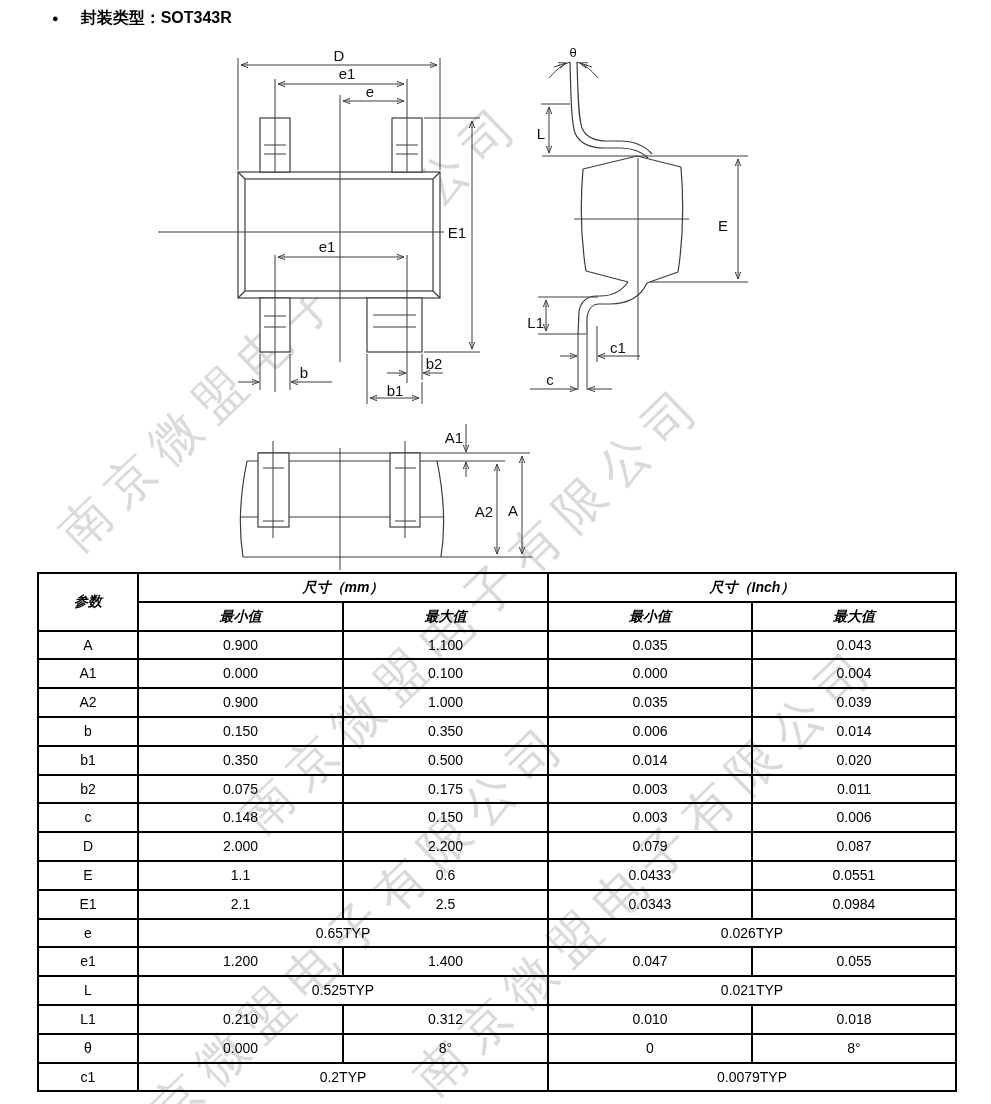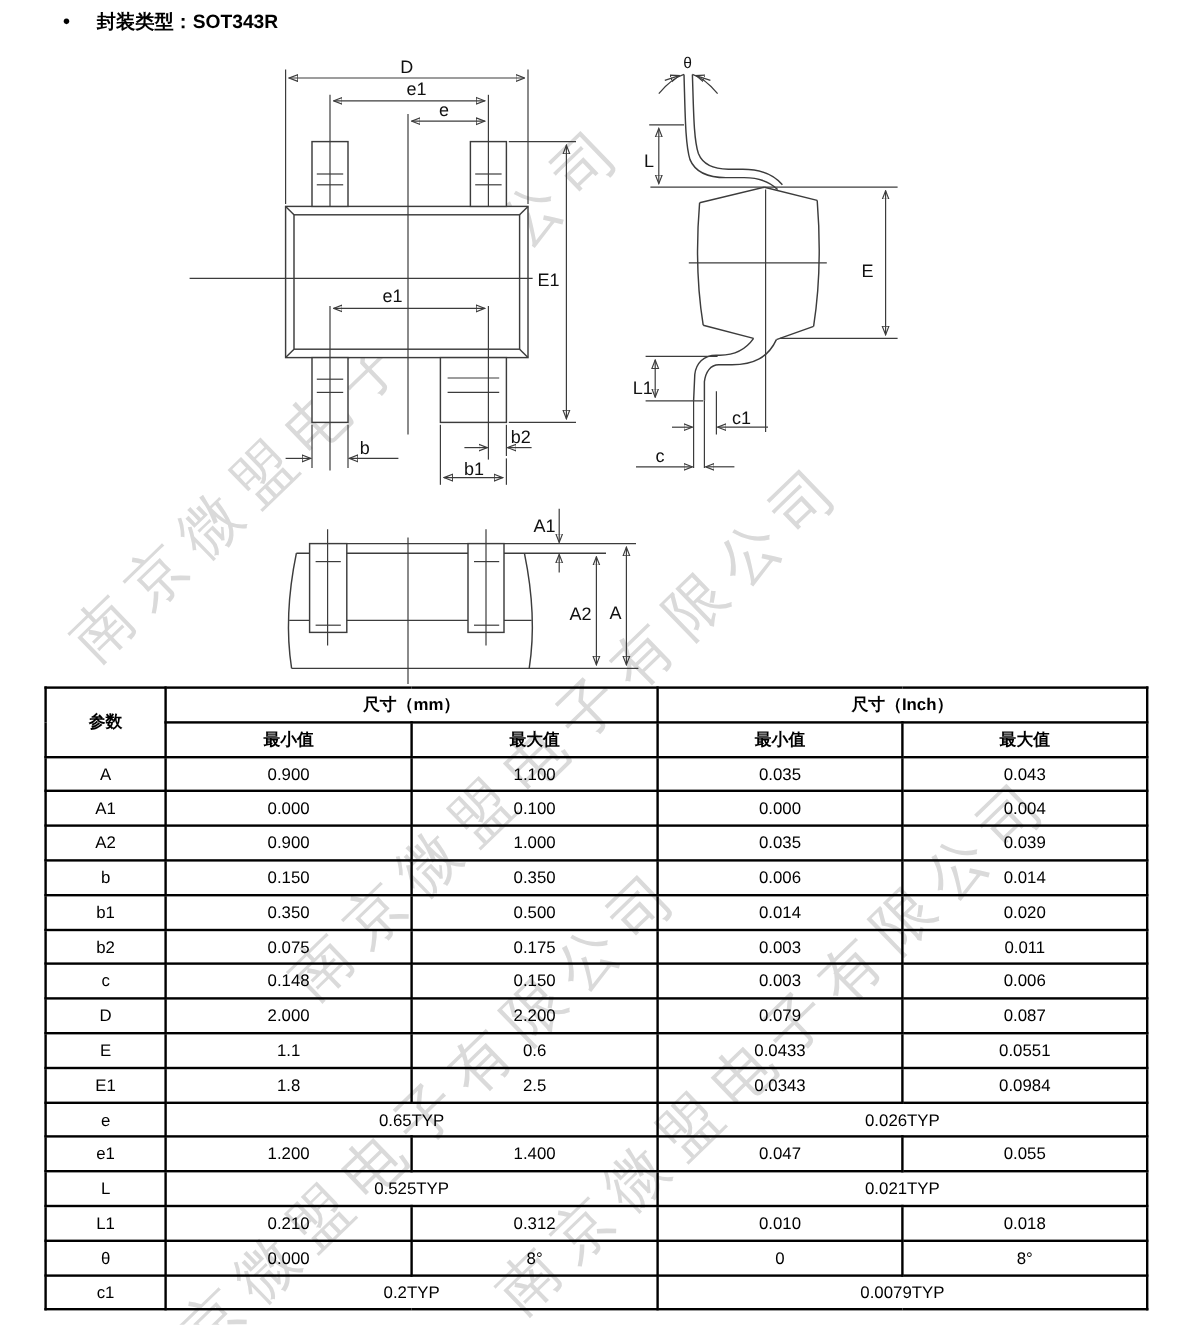--- a/index.html
+++ b/index.html
@@ -33,21 +33,21 @@
   
   table.dims {
     position:absolute; left:37px; top:572px; width:918px;
     border-collapse:collapse; table-layout:fixed;
     font-size:14px;
   }
   table.dims th, table.dims td {
     border:2px solid #000; text-align:center; vertical-align:middle;
     height:26.8px; padding:0; line-height:1.05; background:transparent;
   }
-  table.dims th { font-weight:bold; font-size:14px; }
+  table.dims th { font-weight:bold; font-size:14px;font-style:italic; }
 </style>
 </head>
 <body>
 
 <div class="page">
 
   <div>
     <span class="wm" style="left:68px;  top:508px;">南京微盟电子有限公司</span>
     <span class="wm" style="left:250px; top:790px;">南京微盟电子有限公司</span>
     <span class="wm" style="left:423px; top:1052px;">南京微盟电子有限公司</span>
@@ -293,21 +293,21 @@
       </tr>
       <tr>
         <td>E</td>
         <td>1.1</td>
         <td>0.6</td>
         <td>0.0433</td>
         <td>0.0551</td>
       </tr>
       <tr>
         <td>E1</td>
-        <td>1.8</td>
+        <td>2.1</td>
         <td>2.5</td>
         <td>0.0343</td>
         <td>0.0984</td>
       </tr>
       <tr>
         <td>e</td>
         <td colspan="2">0.65TYP</td>
         <td colspan="2">0.026TYP</td>
       </tr>
       <tr>

